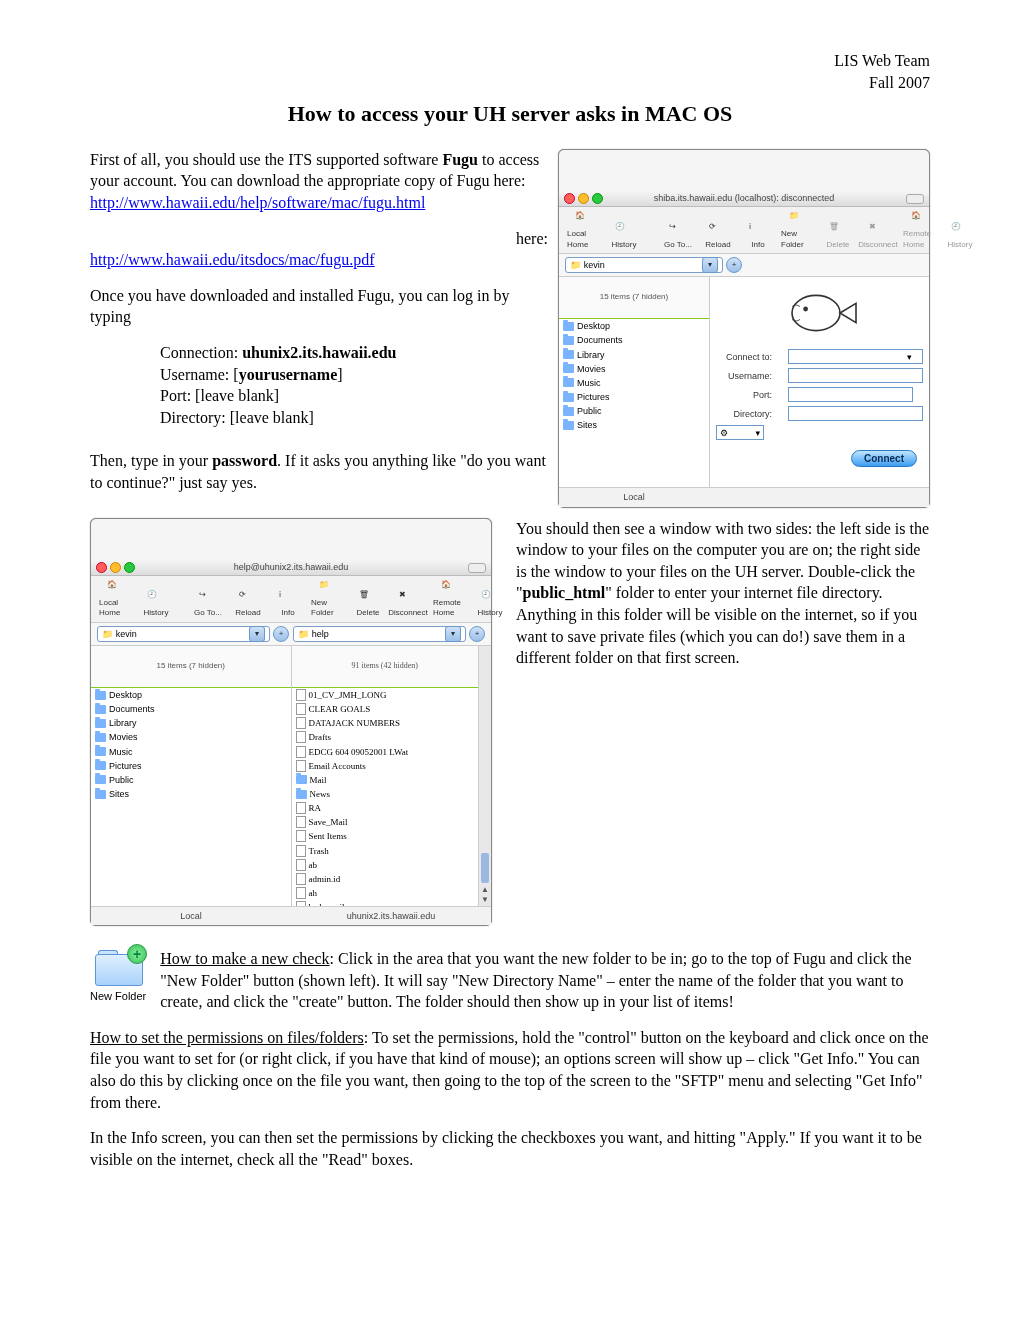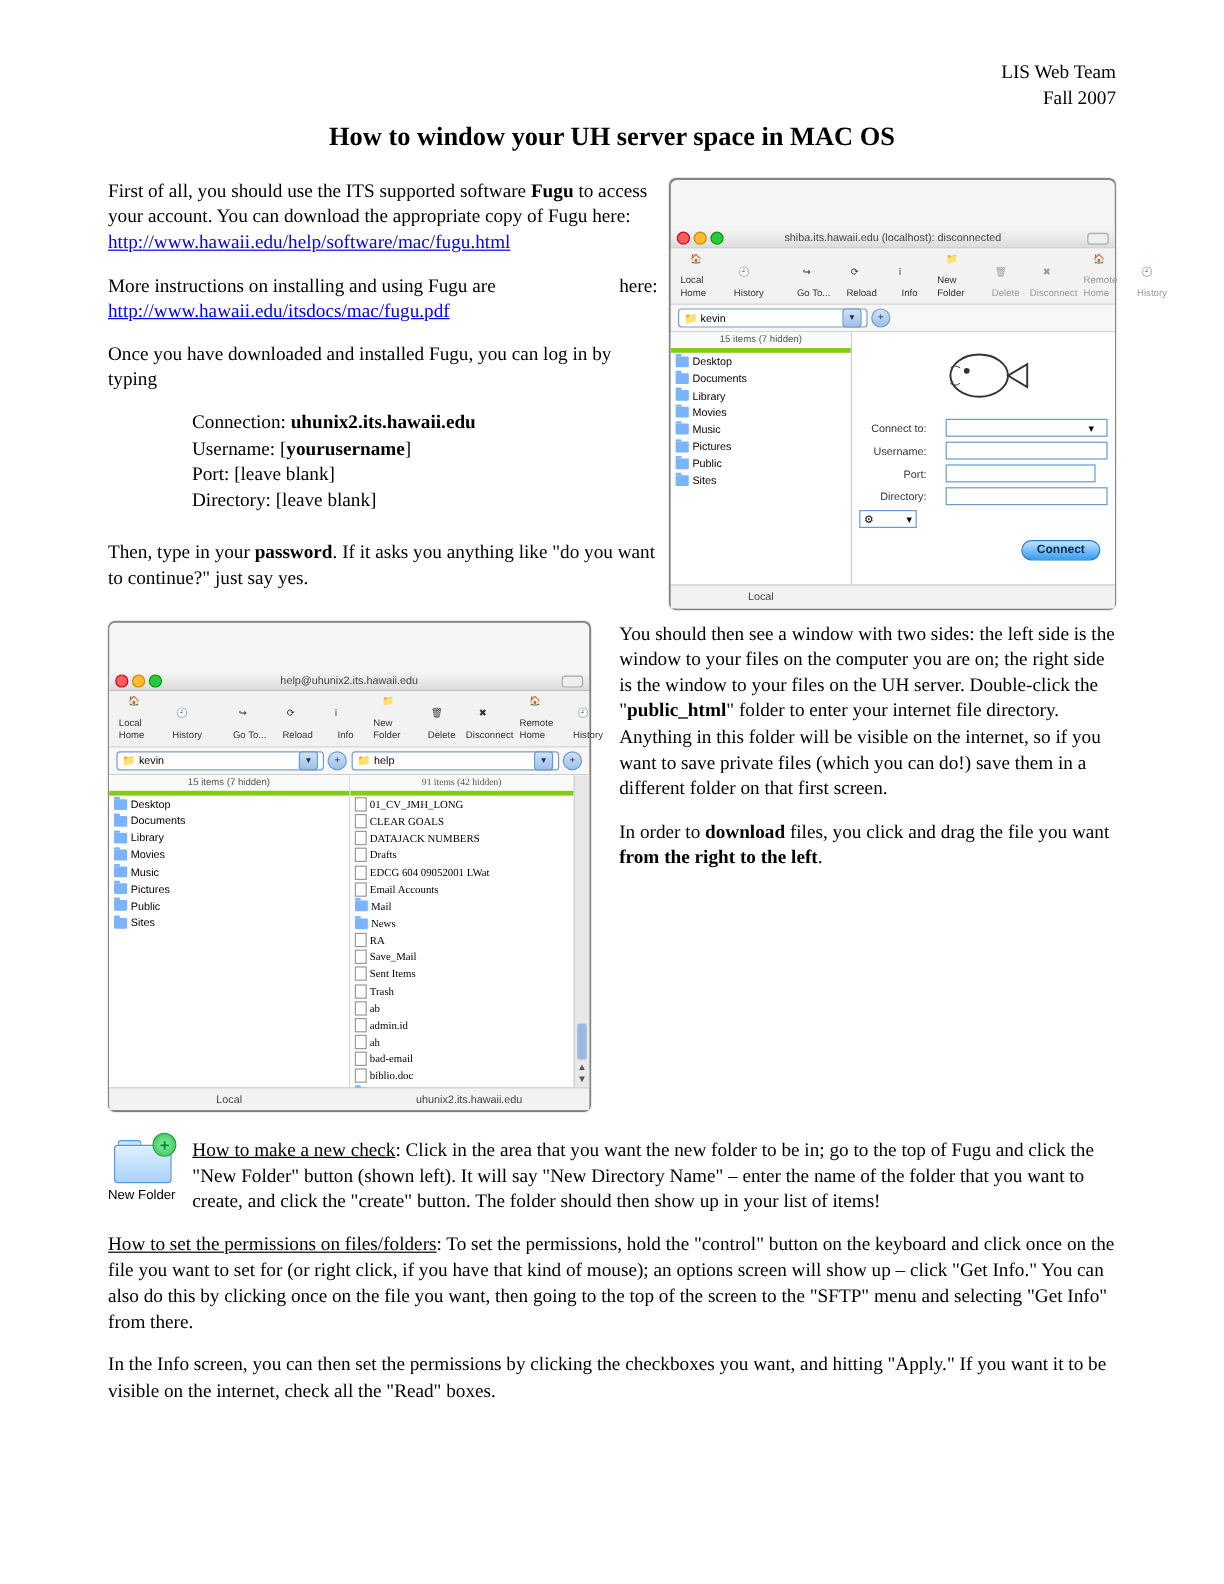--- a/index.html
+++ b/index.html
@@ -138,22 +138,22 @@
     border-right:1px solid #ccc;
     display:flex;
     flex-direction:column;
     min-width:0;
   }
   .pane:last-child { border-right:none; }
   .pane-header {
     font-size:8px;
     color:#555;
     text-align:center;
-    padding:1px 0;
-    border-bottom:4px solid #84cc16;
+    padding:15px 0;
+    border-bottom:1px solid #84cc16;
     background:#fafafa;
   }
   .pane-list {
     flex:1;
     overflow:auto;
     font-size:9px;
   }
   .pane-list .row {
     display:flex;
     align-items:center;
@@ -251,21 +251,21 @@
 <body>
 
 
 
 
 <div class="header">
   <span>LIS Web Team</span><br>
   <span>Fall 2007</span>
 </div>
 
-<div class="title">How to window your UH server space in MAC OS</div>
+<div class="title">How to access your UH server asks in MAC OS</div>
 
 
 <div class="float-right">
   <div class="fugu-window" style="width:370px;">
     <div class="fugu-title">
       <div class="traffic">
         <span class="dot r"></span>
         <span class="dot y"></span>
         <span class="dot g"></span>
       </div>
@@ -408,21 +408,20 @@
     </div>
   </div>
 </div>
 
 <p>
   <span>First of all, you should use the ITS supported software </span><b>Fugu</b><span> to access your account.  You can download the appropriate copy of Fugu here:</span><br>
   <a href="#">http://www.hawaii.edu/help/software/mac/fugu.html</a>
 </p>
 
 <p>
-  <span>More instructions on installing and using Fugu are</span>
   <span style="float:right">here:</span><br>
   <a href="#">http://www.hawaii.edu/itsdocs/mac/fugu.pdf</a>
 </p>
 
 <p>Once you have downloaded and installed Fugu, you can log in by typing</p>
 <div class="indent">
   <span>Connection: </span><b>uhunix2.its.hawaii.edu</b><br>
   <span>Username: [</span><b>yourusername</b><span>]</span><br>
   <span>Port: [leave blank]</span><br>
   <span>Directory: [leave blank]</span>
@@ -625,21 +624,20 @@
       </div>
       <div style="display:flex">
         <div class="pane-footer" style="flex:1">Local</div>
         <div class="pane-footer" style="flex:1">uhunix2.its.hawaii.edu</div>
       </div>
     </div>
   </div>
 
   <div style="flex:1">
     <p><span>You should then see a window with two sides: the left side is the window to your files on the computer you are on; the right side is the window to your files on the UH server.  Double-click the "</span><b>public_html</b><span>" folder to enter your internet file directory.  Anything in this folder will be visible on the internet, so if you want to save private files (which you can do!) save them in a different folder on that first screen.</span></p>
-    <p><span>In order to </span><b>download</b><span> files, you click and drag the file you want </span><b>from the right to the left</b>.</p>
   </div>
 </div>
 
 <br>
 
 
 <div class="float-left-icon">
   <div class="nf">
     <div class="tab"></div>
       <div class="base"></div>

